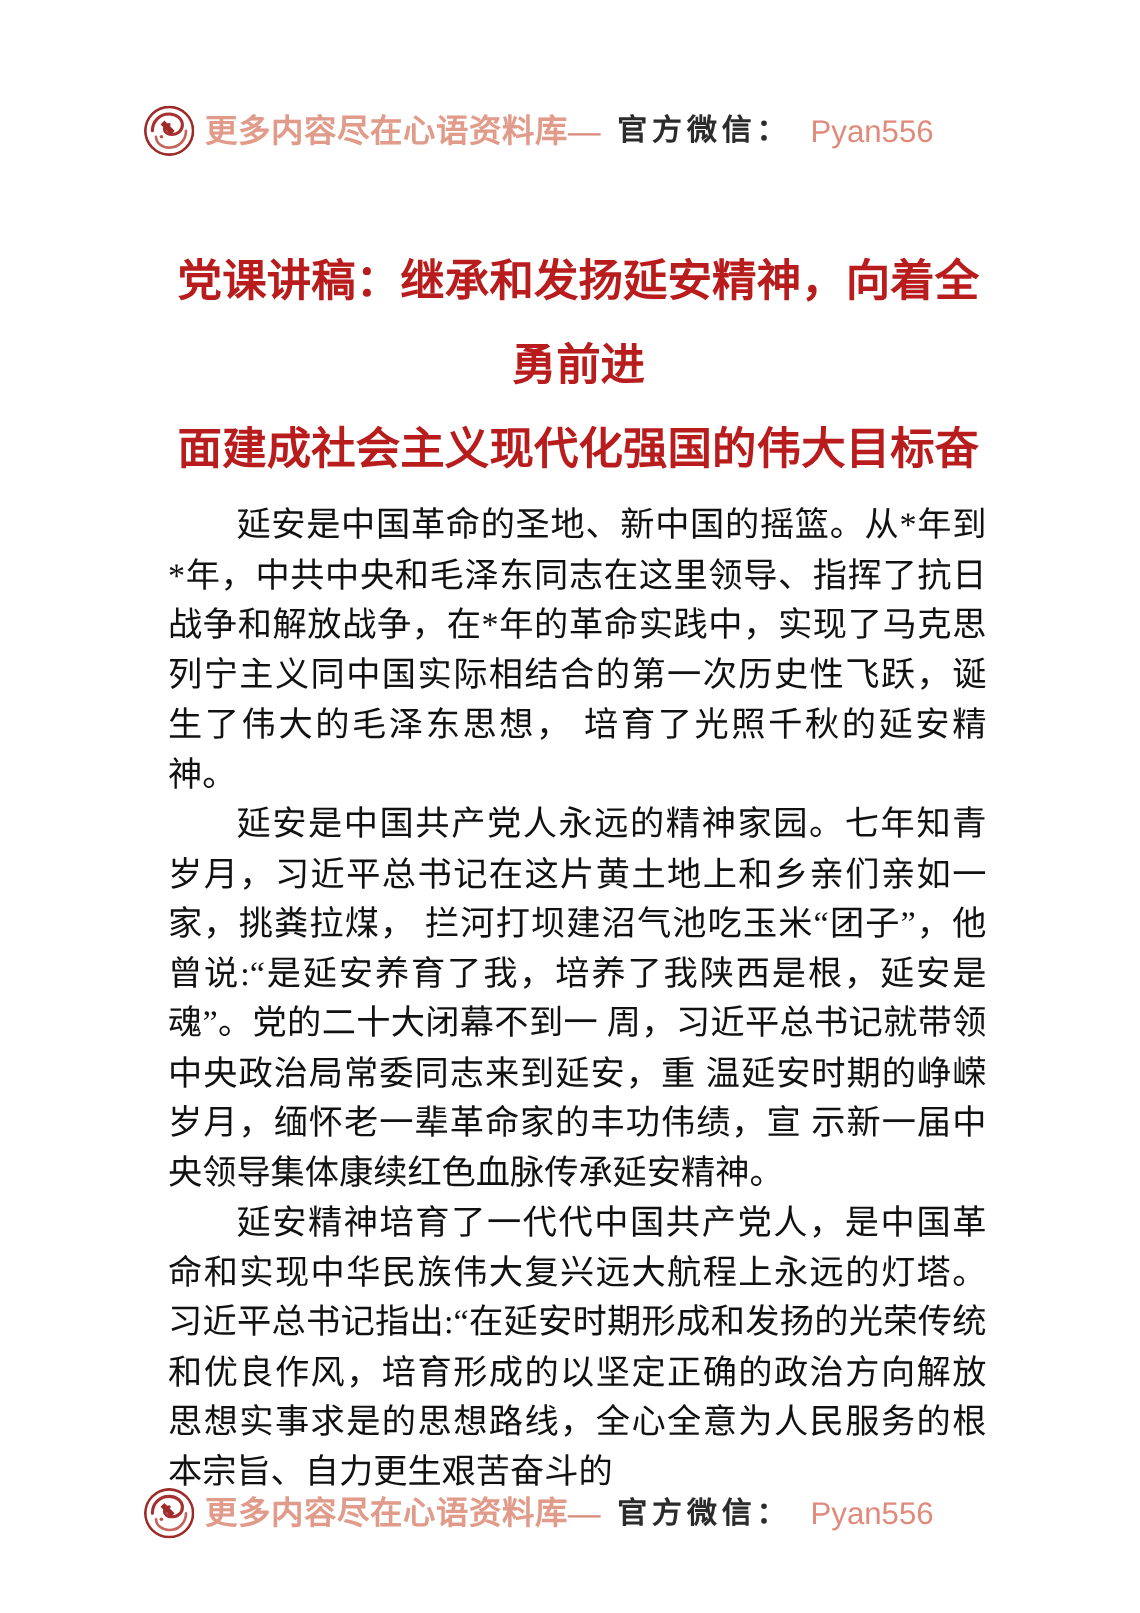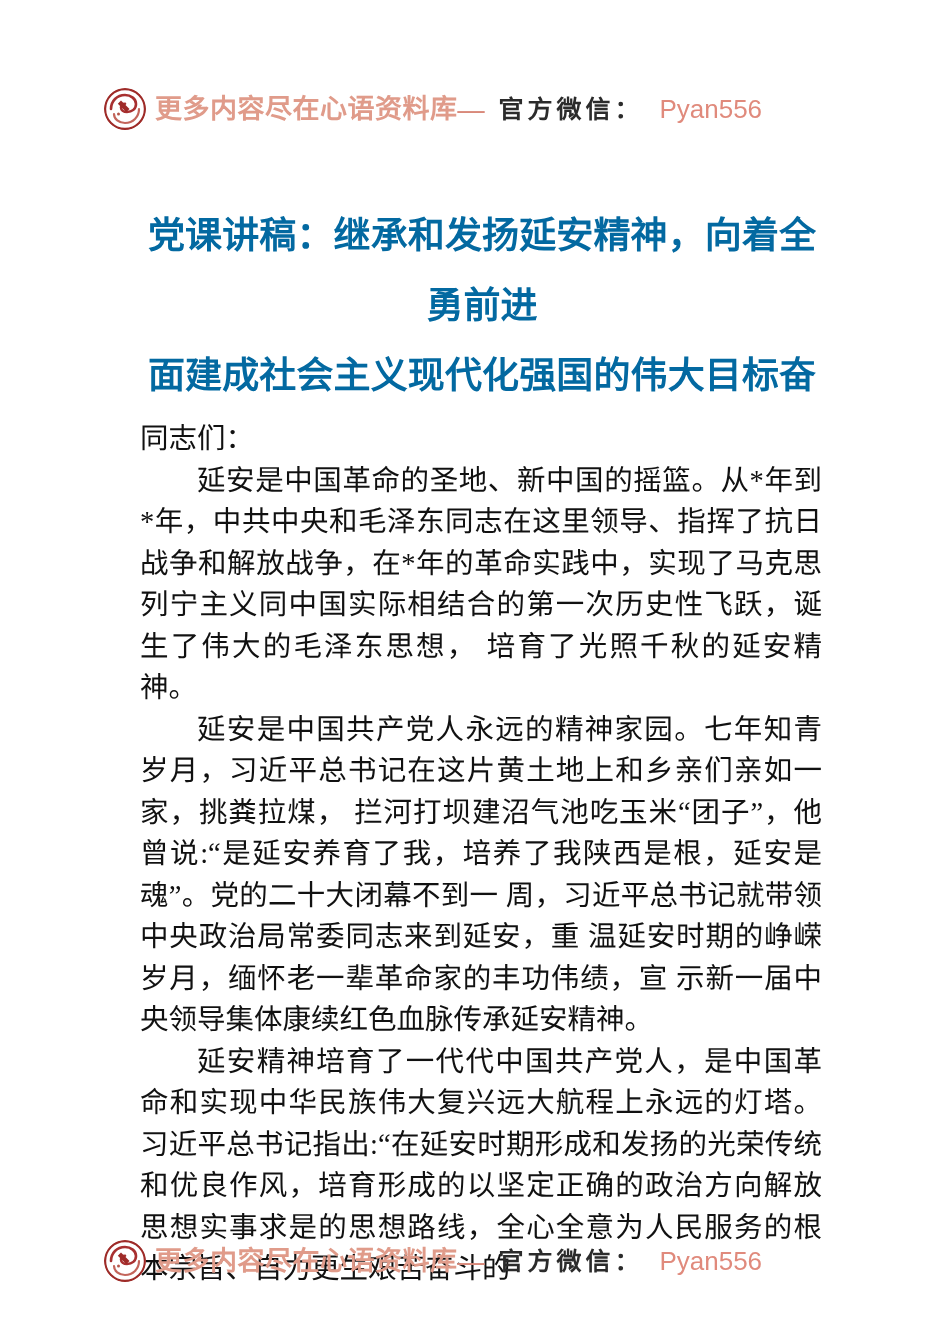--- a/index.html
+++ b/index.html
@@ -20,21 +20,21 @@
   .page {
     position: relative;
     width: 950px;
     height: 1344px;
     box-sizing: border-box;
   }
 
   
   .watermark {
     position: absolute;
-    left: 0;
+    left: 16px;
     width: 866px;
     display: flex;
     align-items: center;
     justify-content: center;
     gap: 0;
     white-space: nowrap;
   }
   .watermark-header { top: 88px; }
   .watermark-footer { top: 1240px; }
 
@@ -87,21 +87,21 @@
     position: absolute;
     top: 176px;
     left: 148px;
     width: 668px;
     font-family: "Liberation Serif", "DejaVu Serif", serif;
     font-weight: bold;
     font-size: 37px;
     line-height: 70px;
     text-align: justify;
     text-align-last: center;
-    color: #0369a1;
+    color: #b91c1c;
     letter-spacing: 0px;
   }
   .doc-title .tl {
     display: block;
   }
   .doc-title .tl-just {
     display: block;
     text-align: justify;
     text-align-last: justify;
   }
@@ -148,21 +148,20 @@
     <span class="wm-text-id">Pyan556</span>
   </div>
 
   <h1 class="doc-title">
     <span class="tl tl-just">党课讲稿：继承和发扬延安精神，向着全</span>
     <span class="tl">勇前进</span>
     <span class="tl tl-just">面建成社会主义现代化强国的伟大目标奋</span>
   </h1>
 
   <div class="doc-body">
-    <p>同志们：</p>
     <p class="indent">延安是中国革命的圣地、新中国的摇篮。从*年到*年，中共中央和毛泽东同志在这里领导、指挥了抗日战争和解放战争，在*年的革命实践中，实现了马克思列宁主义同中国实际相结合的第一次历史性飞跃，诞生了伟大的毛泽东思想， 培育了光照千秋的延安精神。</p>
     <p class="indent">延安是中国共产党人永远的精神家园。七年知青岁月，习近平总书记在这片黄土地上和乡亲们亲如一家，挑粪拉煤， 拦河打坝建沼气池吃玉米“团子”，他曾说:“是延安养育了我，培养了我陕西是根，延安是魂”。党的二十大闭幕不到一 周，习近平总书记就带领中央政治局常委同志来到延安，重 温延安时期的峥嵘岁月，缅怀老一辈革命家的丰功伟绩，宣 示新一届中央领导集体康续红色血脉传承延安精神。</p>
     <p class="indent">延安精神培育了一代代中国共产党人，是中国革命和实现中华民族伟大复兴远大航程上永远的灯塔。习近平总书记指出:“在延安时期形成和发扬的光荣传统和优良作风，培育形成的以坚定正确的政治方向解放思想实事求是的思想路线，全心全意为人民服务的根本宗旨、自力更生艰苦奋斗的</p>
   </div>
 
   <div class="watermark watermark-footer">
     <span class="wm-logo">
       <svg width="42" height="42" viewBox="0 0 42 42" aria-hidden="true">
         <circle cx="21" cy="21" r="20" fill="none" stroke="#9e2b28" stroke-width="2.4"></circle>
         <path d="M7 21c0-8 6-14 14-14 6 0 11 4 11 9 0 5-4 8-9 8-3.5 0-6-2-6-4.5 0-2.2 1.8-3.8 4-3.8" fill="none" stroke="#a83030" stroke-width="2.6" stroke-linecap="round"></path>

